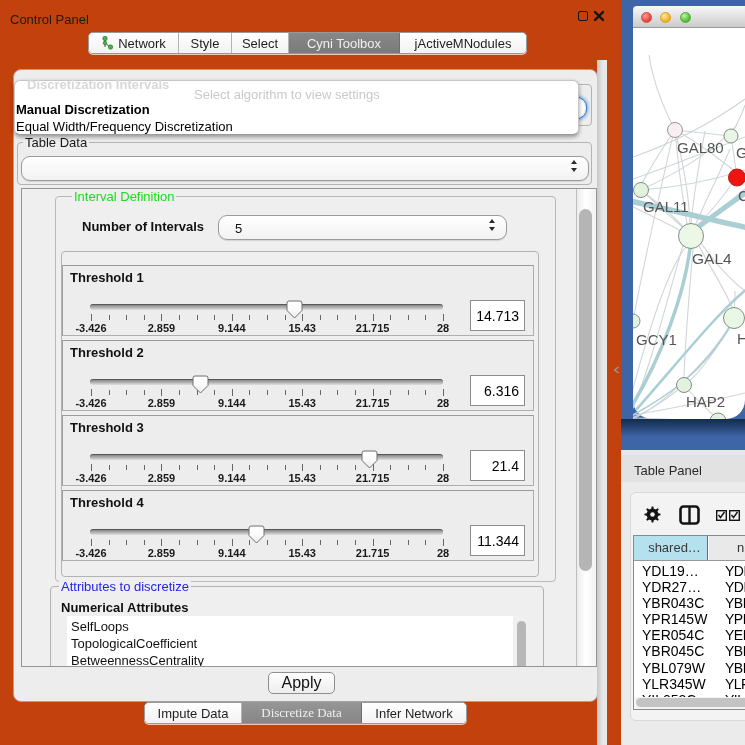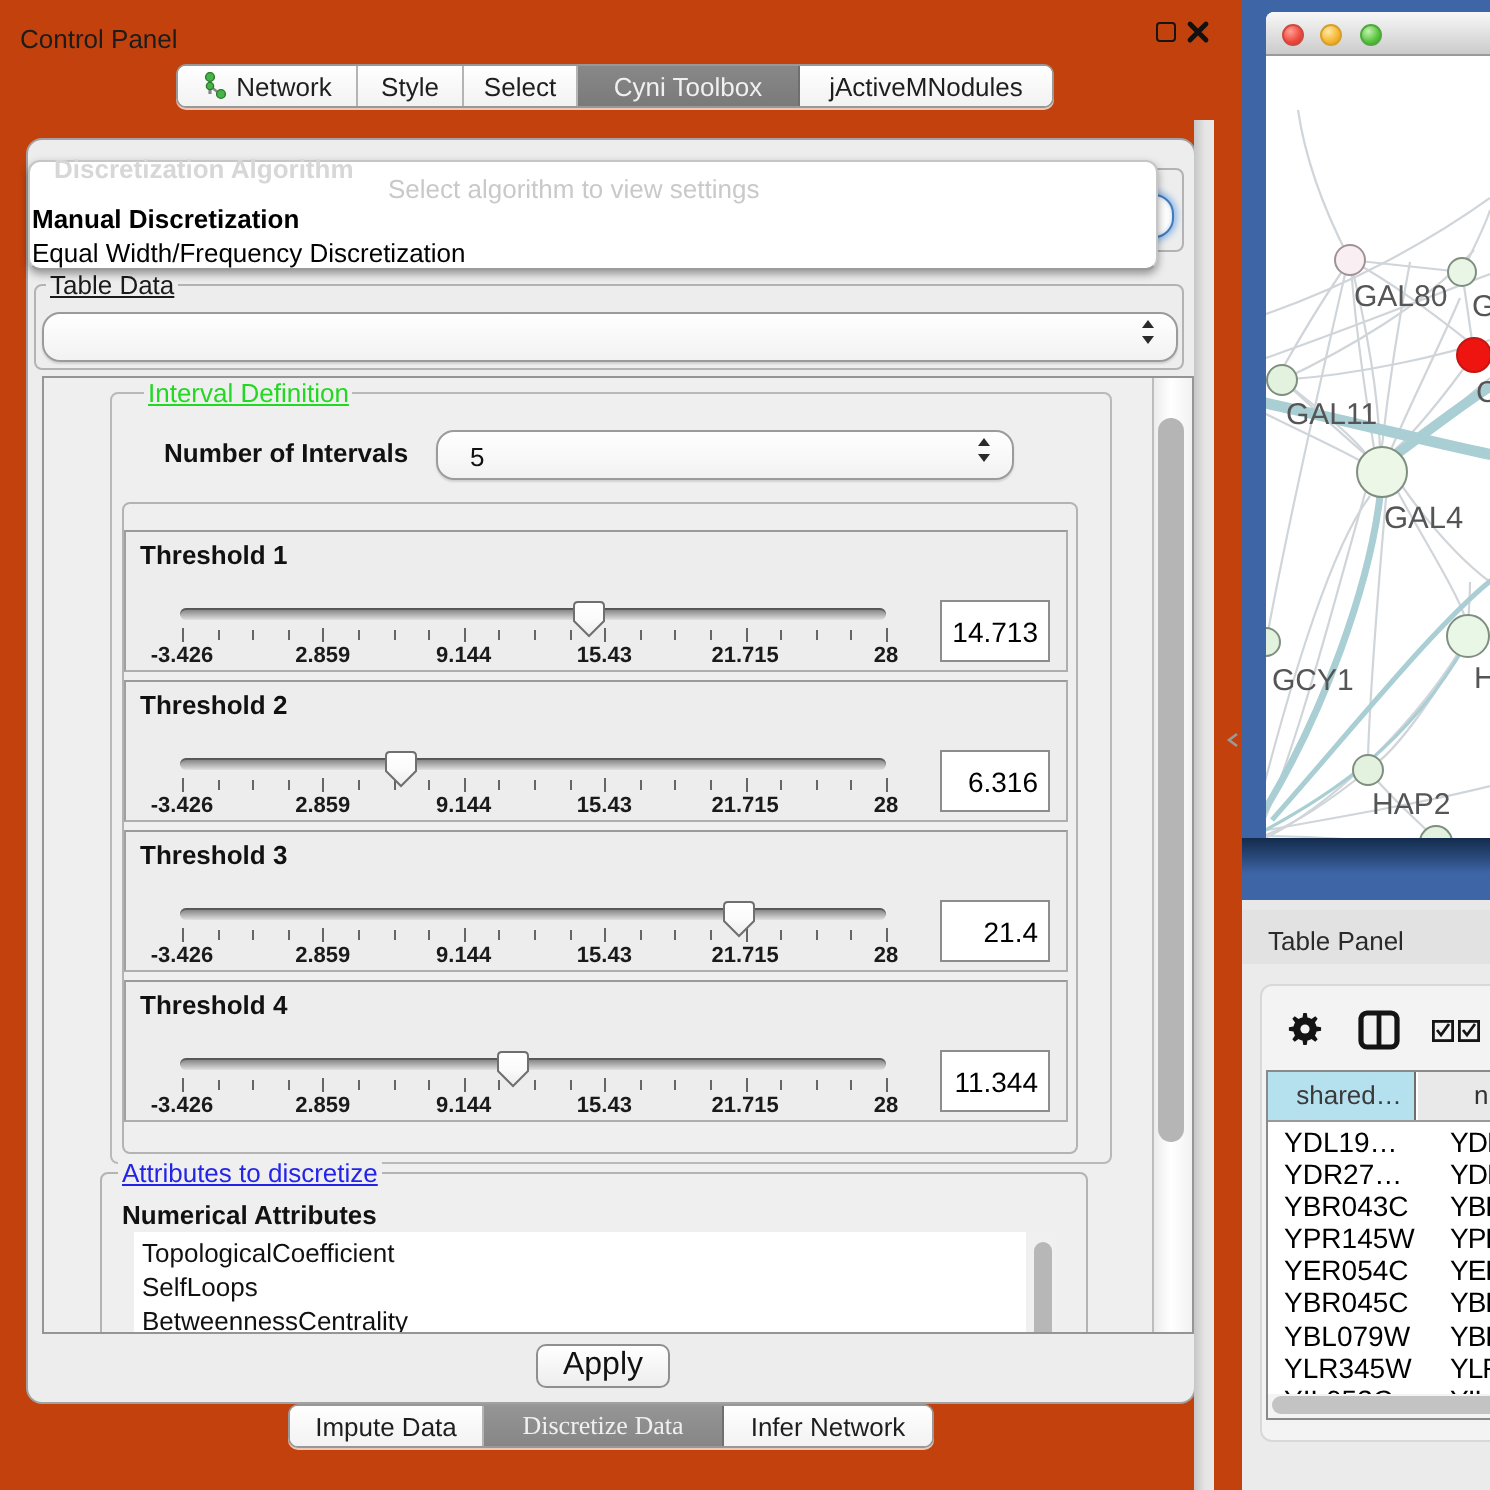--- a/index.html
+++ b/index.html
@@ -10,21 +10,21 @@
   #title{left:10px;top:12px;font-size:13px;color:#1c1c1c;}
   
   .seg{position:absolute;height:20px;background:#fff;border:1px solid #989898;border-radius:5px;box-shadow:0 1px 0 rgba(255,255,255,.7);display:flex;overflow:hidden;}
   .seg .s{height:100%;display:flex;align-items:center;justify-content:center;font-size:13px;color:#1e1e1e;border-right:1px solid #b4b4b4;background:linear-gradient(#ffffff,#f2f2f2);}
   .seg .s:last-child{border-right:none;}
   .seg .sel{background:linear-gradient(#888888,#7a7a7a);color:#f0f0f0;border-right:1px solid #6f6f6f;}
   .seg2 .sel{background:linear-gradient(#959595,#868686);color:#f0f0f0;}
   
   #panel{left:13px;top:69px;width:583px;height:631px;background:#ededed;border:1px solid #a2a2a2;border-radius:8px;}
   .group{position:absolute;border:1px solid #b3b3b3;border-radius:4px;}
-  .glabel{position:absolute;font-size:13px;line-height:13px;background:#ededed;padding:0 2px;text-decoration:underline;}
+  .glabel{position:absolute;font-size:13px;line-height:13px;background:#ededed;padding:0 2px;}
   .combo{position:absolute;height:23px;border:1px solid #9b9b9b;border-radius:9px;background:linear-gradient(#ffffff,#f2f2f2);box-shadow:0 1px 1px rgba(0,0,0,.12);}
   .combo .ct{position:absolute;left:16px;top:5px;font-size:13px;color:#111;}
   .spin{position:absolute;width:7px;height:12px;}
   .spin:before{content:"";position:absolute;left:0;top:0;border-left:3.5px solid transparent;border-right:3.5px solid transparent;border-bottom:4.5px solid #2a2a2a;}
   .spin:after{content:"";position:absolute;left:0;bottom:0;border-left:3.5px solid transparent;border-right:3.5px solid transparent;border-top:4.5px solid #2a2a2a;}
   
   #scrollpane{left:7px;top:118px;width:574px;height:477px;border:1px solid #959595;background:#efefef;overflow:hidden;}
   #vtrack{position:absolute;right:0;top:0;width:19px;height:477px;background:linear-gradient(90deg,#ececec,#ffffff 45%,#f2f2f2);border-left:1px solid #bdbdbd;}
   #vthumb{position:absolute;left:2px;width:13px;background:#b5b5b5;border-radius:7px;}
   
@@ -40,21 +40,21 @@
   
   #numlist{position:absolute;left:45px;top:427px;width:461px;height:60px;padding-top:2px;background:#fff;border:0;}
   .li{font-size:13px;color:#111;padding-left:4px;height:17px;line-height:17px;}
   
   #apply{left:268px;top:672px;width:65px;height:20px;background:linear-gradient(#ffffff,#ededed);border:1px solid #8f8f8f;border-radius:5px;font-size:16px;color:#111;text-align:center;line-height:20px;}
   
   #popup{left:14px;top:80px;width:563px;height:53px;background:#fff;border:1px solid #c6c6c6;border-bottom-color:#9c9c9c;border-radius:6px;box-shadow:0 2px 4px rgba(0,0,0,.38);}
   
   #desk{left:621px;top:0;width:124px;height:455px;background:#3e66a7;}
   #shadowband{left:621px;top:419px;width:124px;height:18px;background:linear-gradient(#132c4c,#2a4a7d 55%,#3e66a7);}
-  #netwin{left:633px;top:6px;width:112px;height:413px;background:#fff;border-top-left-radius:4px;}
+  #netwin{left:633px;top:6px;width:112px;height:413px;background:#fff;border-top-left-radius:4px;border-radius:19px;}
   #nettitle{position:absolute;left:0;top:0;width:112px;height:21px;background:linear-gradient(#f8f8f8,#cbcbcb);border-bottom:1px solid #9a9a9a;border-top-left-radius:4px;}
   .tl{position:absolute;top:6px;width:11px;height:11px;border-radius:50%;}
   #tpbar{left:621px;top:455px;width:124px;height:27px;background:#e2e2e2;font-size:13px;color:#2a2a2a;}
   #tparea{left:621px;top:482px;width:124px;height:263px;background:#ebebeb;}
   #tpanelbox{left:630px;top:492px;width:130px;height:229px;background:#f3f3f3;border:1px solid #d8d8d8;border-radius:6px;box-sizing:border-box;}
   
   .hcell{position:absolute;top:0;height:24px;box-sizing:border-box;}
   .trow{font-size:14px;color:#000;height:16.1px;line-height:16.1px;display:flex;}
   .c1{width:75px;padding-left:8px;}
   .c2{padding-left:8px;letter-spacing:-0.5px;}
@@ -291,38 +291,38 @@
               </linearGradient>
             </defs>
           </svg>
   <div class="vbox">11.344</div>
 </div>
 
       <div class="group" style="left:28px;top:397px;width:492px;height:100px;"></div>
       <div class="glabel" style="left:37px;top:391px;color:#2424e8;background:#efefef;">Attributes to discretize</div>
       <div class="abs" style="left:39px;top:411px;font-size:13px;font-weight:bold;color:#111;">Numerical Attributes</div>
       <div class="abs" id="numlist">
+        <div class="li">SelfLoops</div>
         <div class="li">TopologicalCoefficient</div>
-        <div class="li">SelfLoops</div>
         <div class="li">BetweennessCentrality</div>
       </div>
 
       <div class="abs" style="left:491px;top:427px;width:15px;height:60px;background:#f0f0f0;"></div>
       <div class="abs" style="left:495px;top:432px;width:9px;height:55px;background:#b7b7b7;border-radius:5px 5px 0 0;"></div>
 
       <div id="vtrack">
           <div id="vthumb" style="top:20px;height:362px;"></div>
         </div>
     </div>
 
   </div>
   <div class="abs" id="apply">Apply</div>
 
   <div class="abs" id="popup"></div>
-  <div class="abs" style="left:27px;top:77px;font-size:13px;font-weight:bold;color:#d7d7d7;z-index:5;">Discretization Algorithm</div>
+  <div class="abs" style="left:27px;top:77px;font-size:13px;font-weight:bold;color:#d7d7d7;z-index:5;">Discretization Intervals</div>
   <div class="abs" style="left:194px;top:87px;font-size:13px;color:#c9c9c9;z-index:5;">Select algorithm to view settings</div>
   <div class="abs" style="left:16px;top:102px;font-size:13px;font-weight:bold;color:#000;z-index:5;">Manual Discretization</div>
   <div class="abs" style="left:16px;top:119px;font-size:13px;color:#000;z-index:5;">Equal Width/Frequency Discretization</div>
 
   <div class="seg seg2" style="left:144px;top:702px;width:321px;">
     <div class="s" style="width:96px;">Impute Data</div>
     <div class="s sel" style="width:119px;font-family:Liberation Serif, serif;">Discretize Data</div>
     <div class="s" style="width:104px;">Infer Network</div>
   </div>
 

